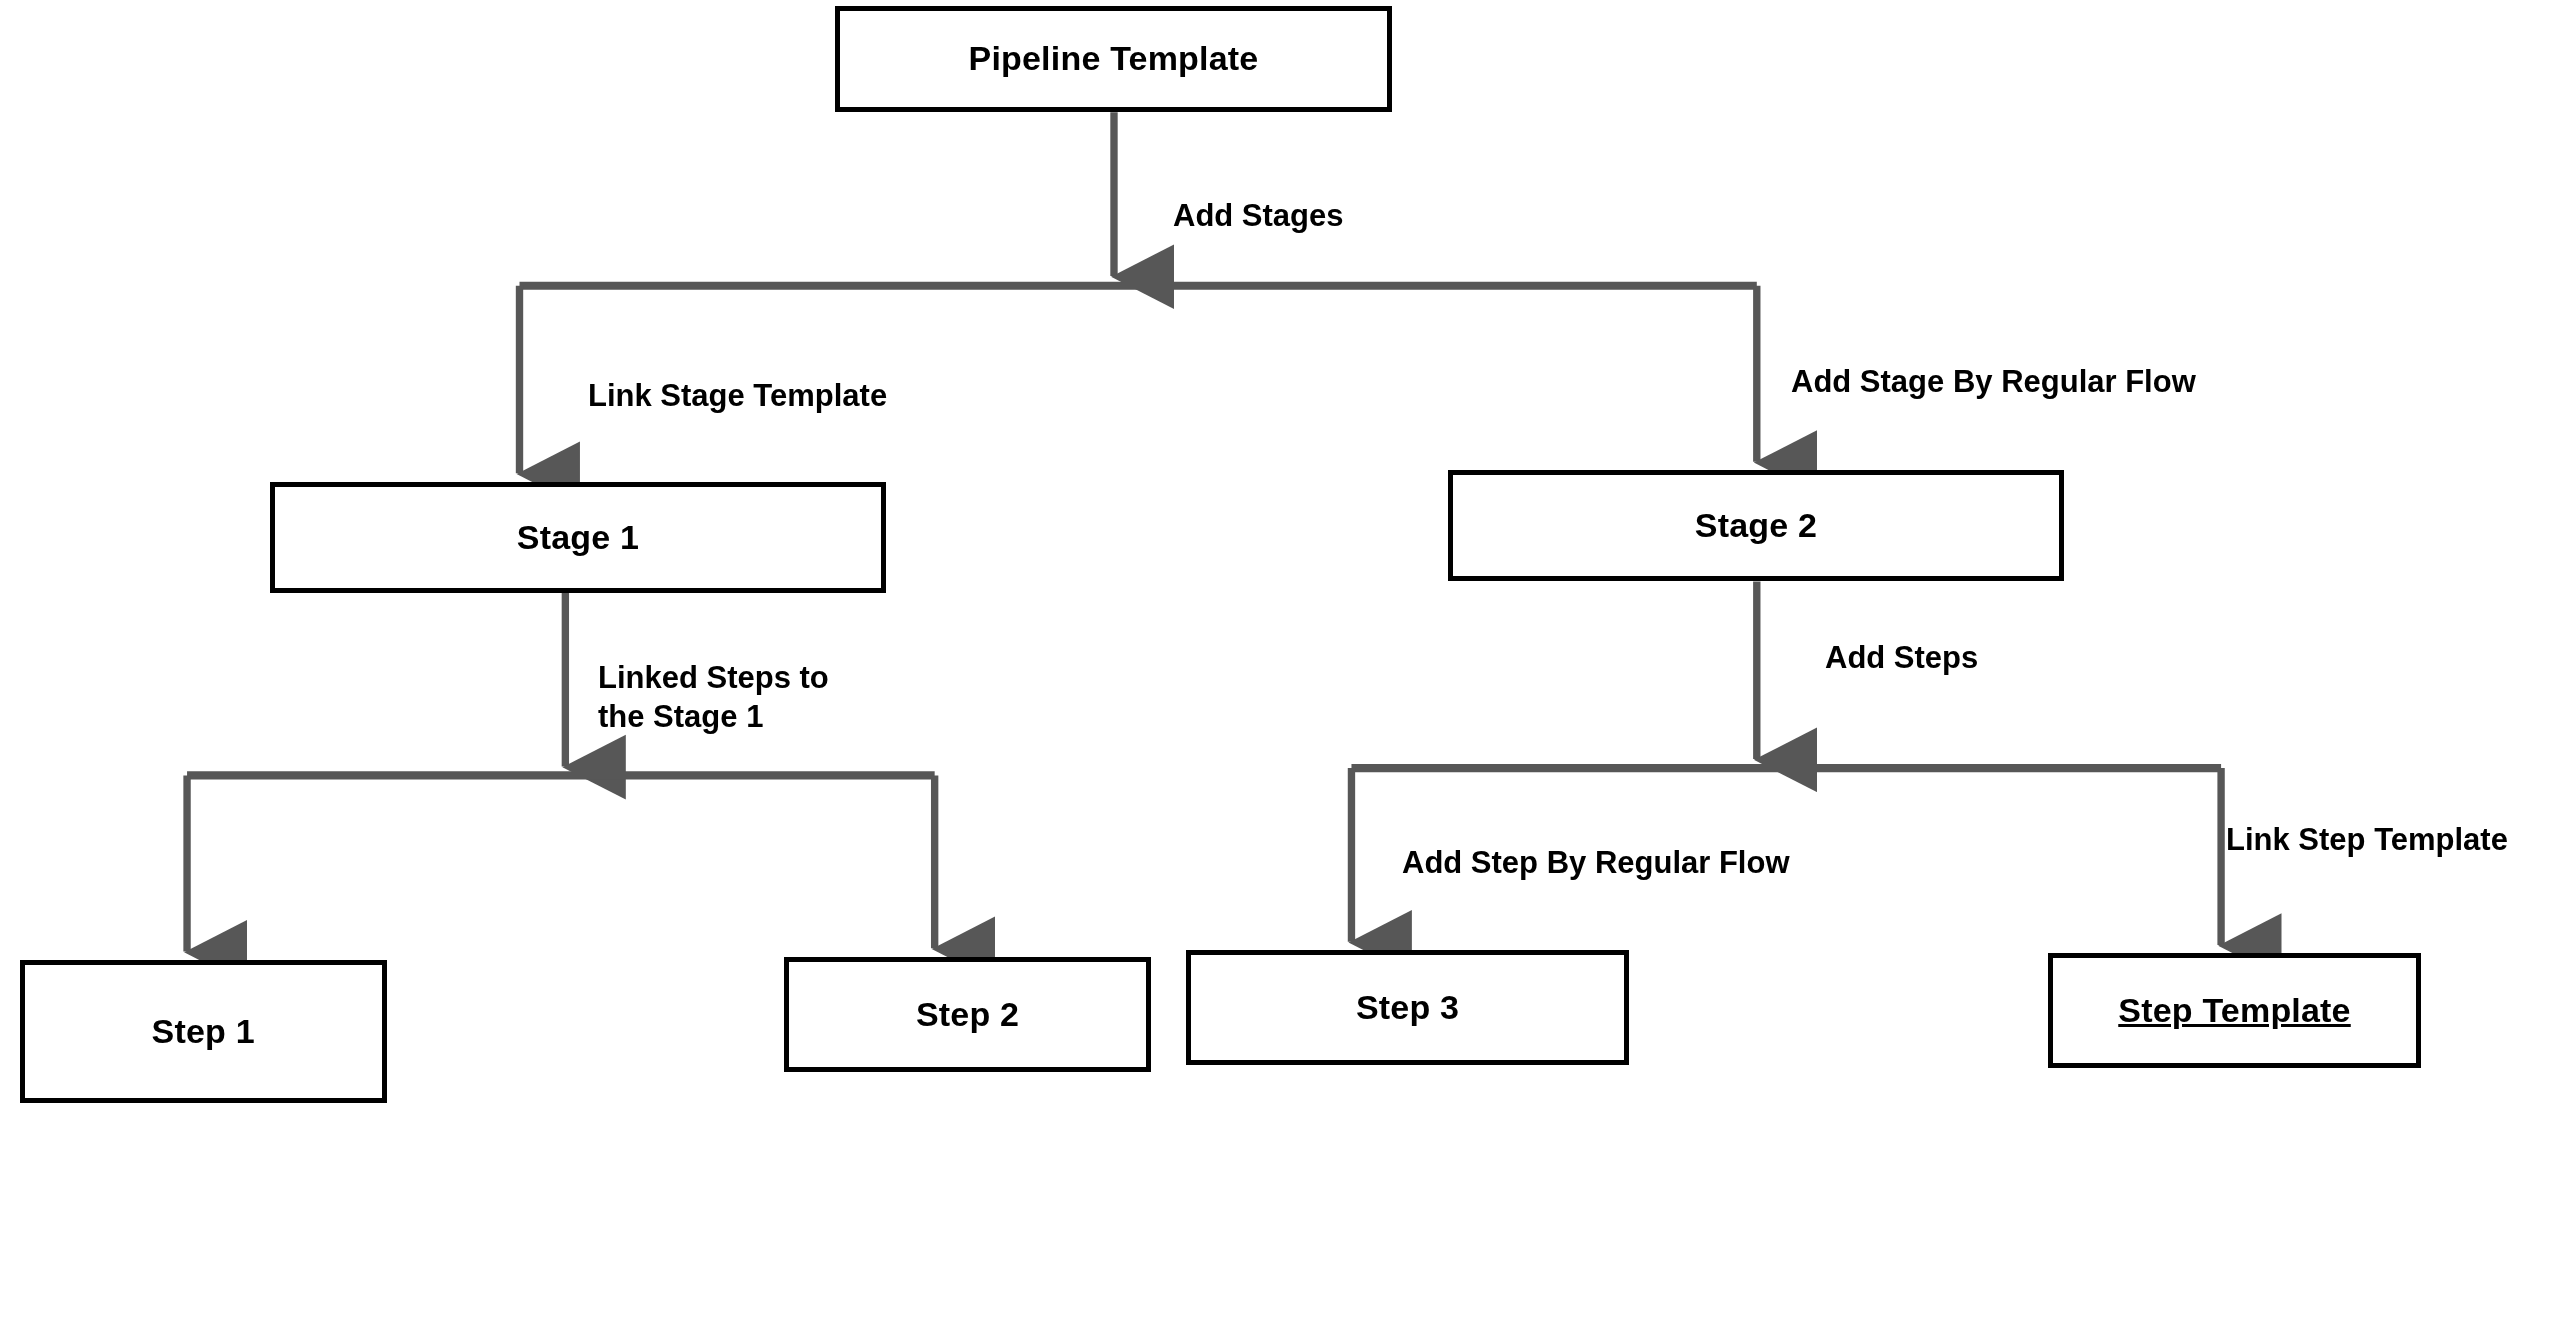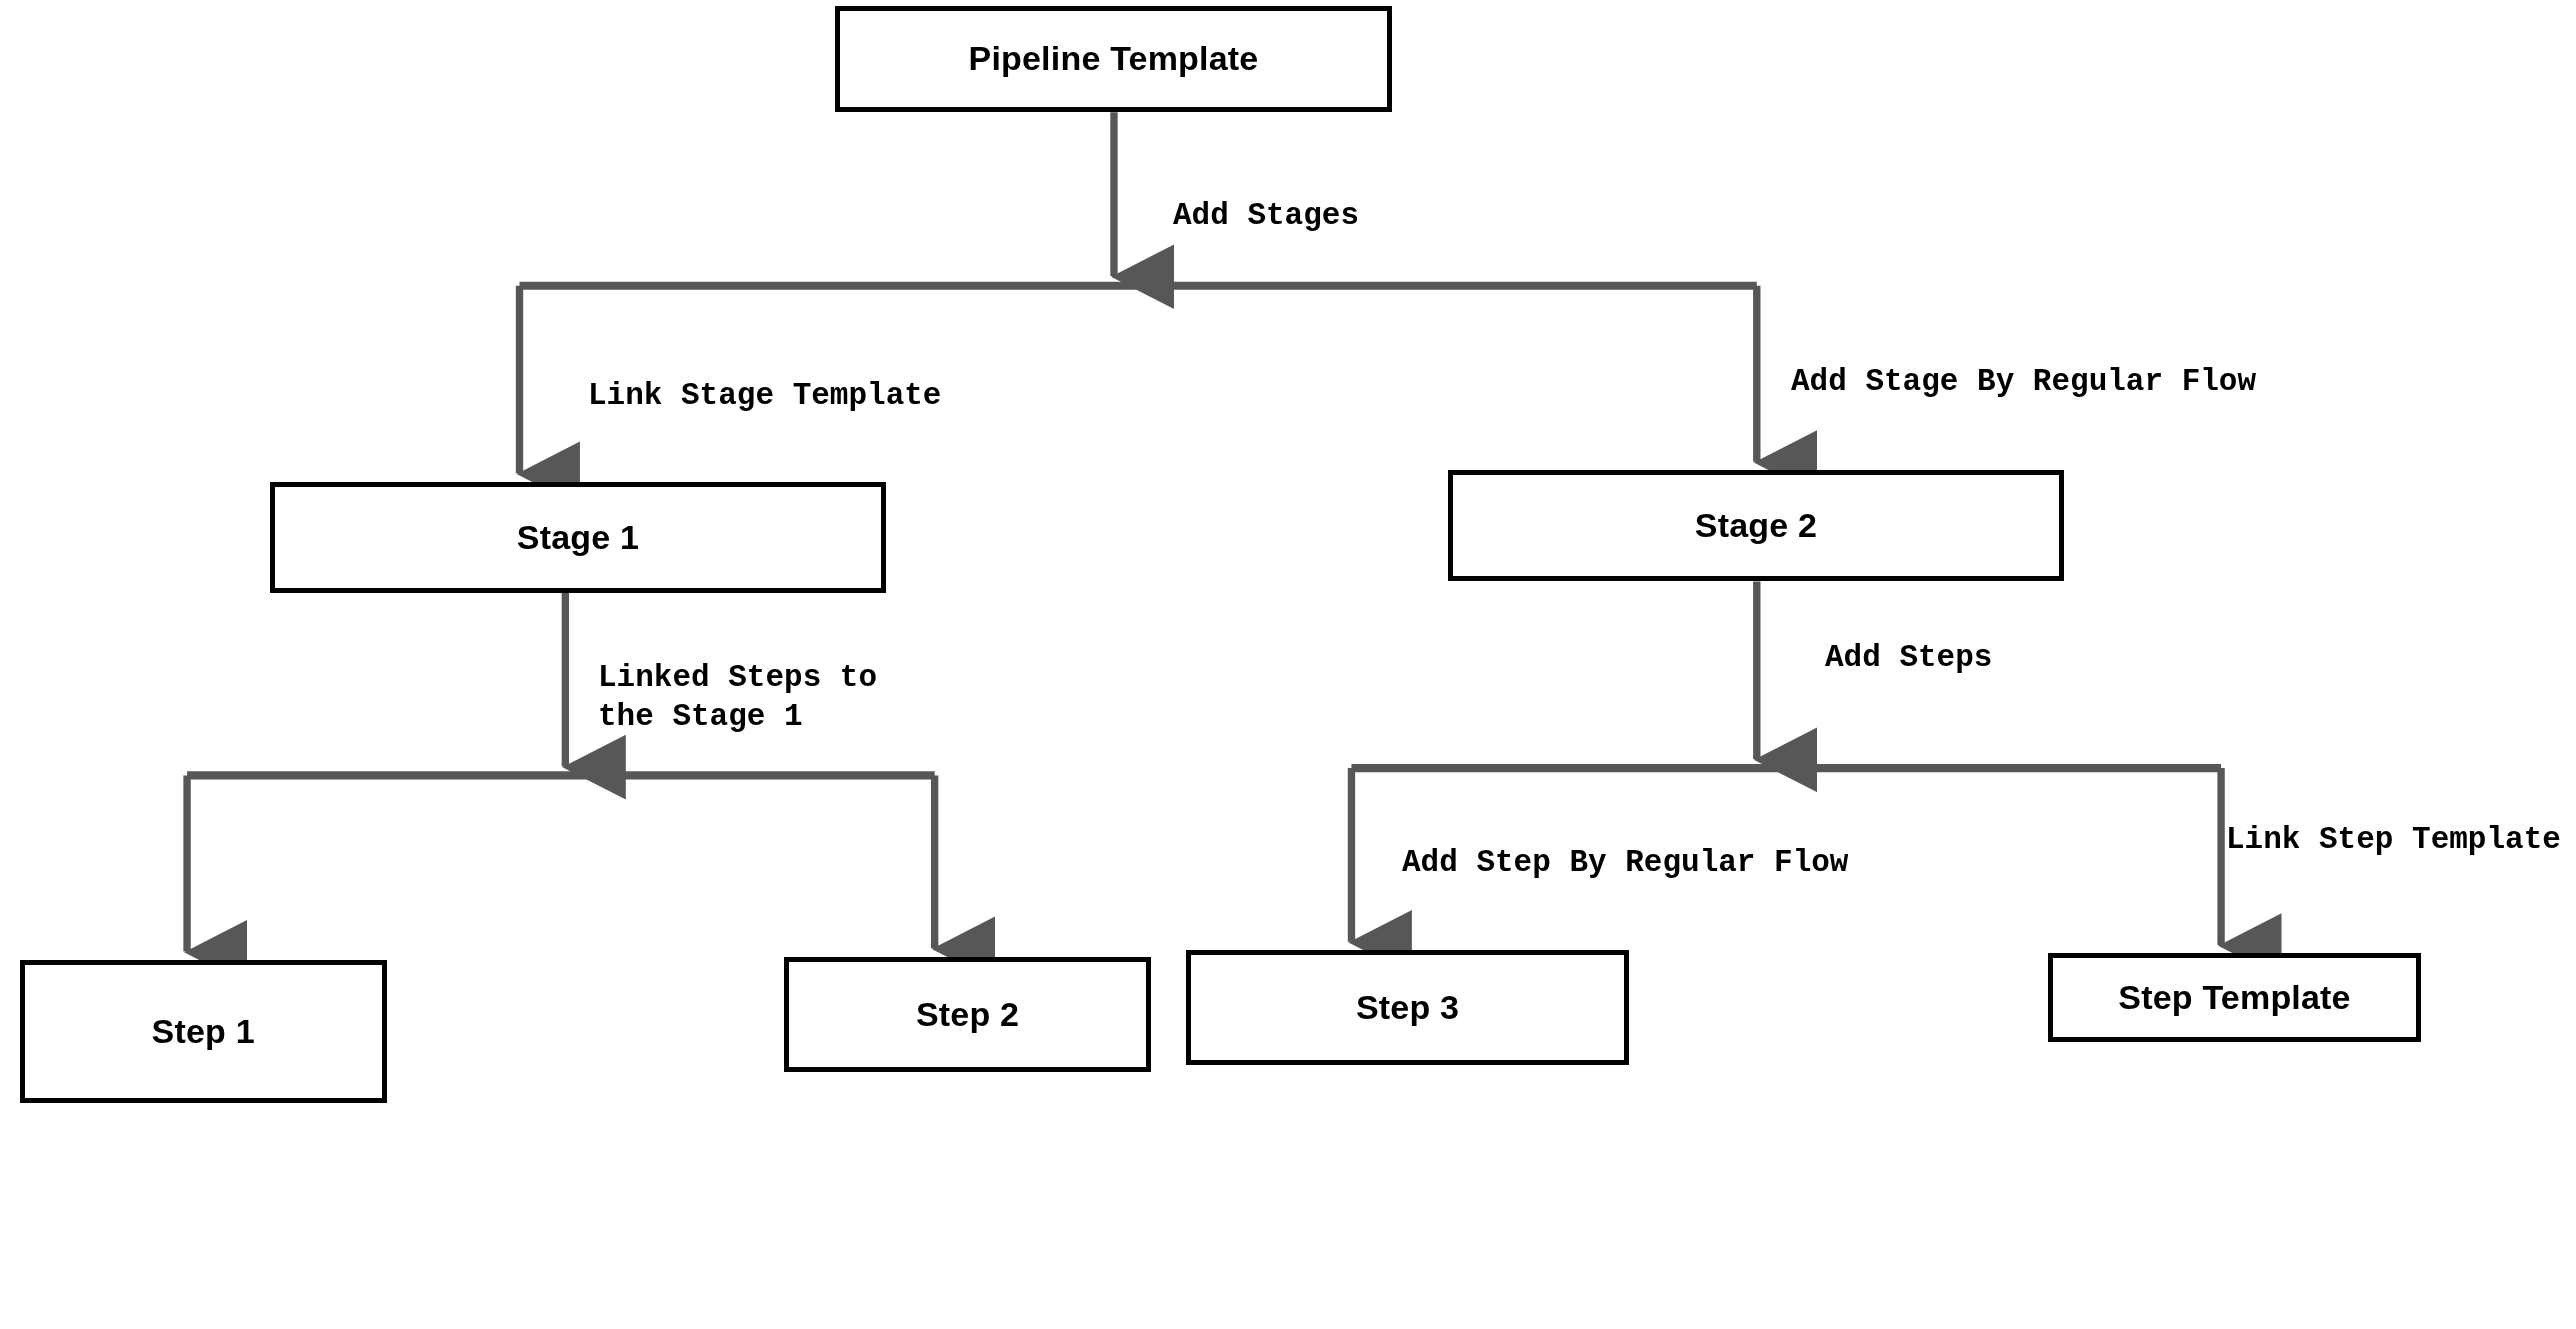--- a/index.html
+++ b/index.html
@@ -44,21 +44,20 @@
     letter-spacing: 0.2px;
   }
   .edge-label {
     position: absolute;
     font-weight: bold;
     color: #000000;
     font-size: 31px;
     line-height: 1.25;
     white-space: pre;
     z-index: 4;
-    font-family: Liberation Mono, monospace;
   }
   .edge-label.center {
   }
 </style>
 </head>
 <body>
 
 <div id="stage">
 
   <svg id="connectors" viewBox="0 0 3145 1623" xmlns="http://www.w3.org/2000/svg">
@@ -110,21 +109,21 @@
   </div>
 
   <div class="node" style="left: 784px; top: 957px; width: 367px; height: 115px;">
     <span class="node-label">Step 2</span>
   </div>
 
   <div class="node" style="left: 1186px; top: 950px; width: 443px; height: 115px;">
     <span class="node-label">Step 3</span>
   </div>
 
-  <div class="node" style="left: 2048px; top: 953px; width: 373px; height: 89px;">
+  <div class="node" style="left: 2048px; top: 953px; width: 373px; height: 115px; text-decoration: underline;">
     <span class="node-label">Step Template</span>
   </div>
 
   <div class="edge-label" style="left: 1173px; top: 197px;">Add Stages</div>
 
   <div class="edge-label" style="left: 588px; top: 377px;">Link Stage Template</div>
 
   <div class="edge-label" style="left: 1791px; top: 363px;">Add Stage By Regular Flow</div>
 
   <div class="edge-label center" style="left: 598px; top: 659px;">Linked Steps to

